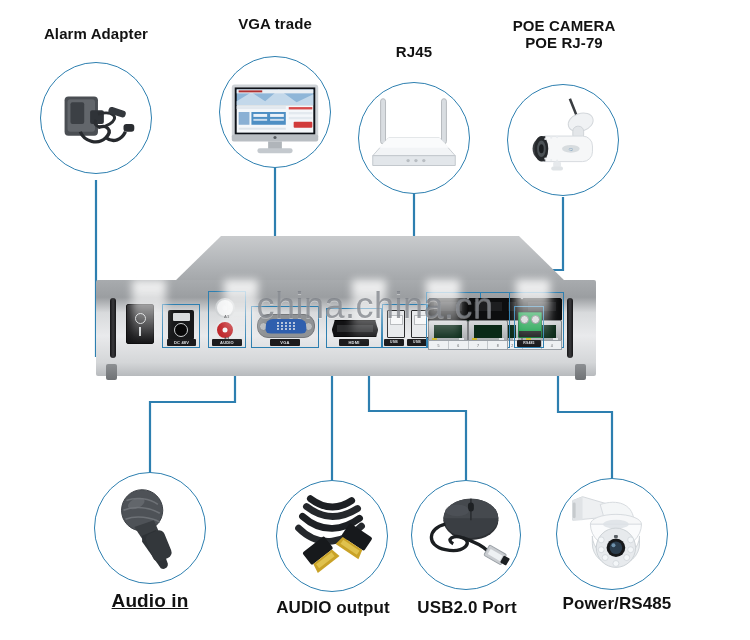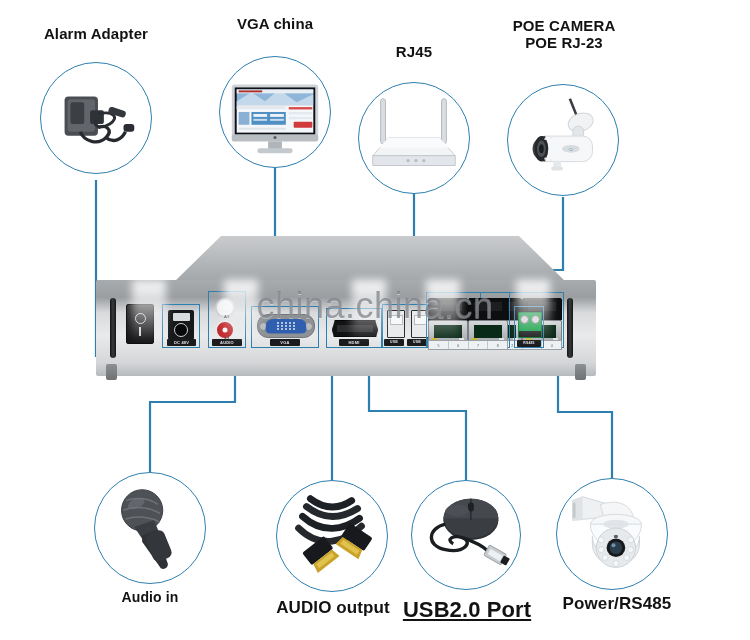--- a/index.html
+++ b/index.html
@@ -420,21 +420,21 @@
           <path d="M40 70 C44 80, 58 84, 66 76 C74 68, 66 62, 58 66" fill="none" stroke="#26292d" stroke-width="3.4"></path>
           <path d="M66 76 C74 82, 82 78, 86 70" fill="none" stroke="#26292d" stroke-width="3.4"></path>
           <rect x="70" y="44" width="18" height="7" rx="3" transform="rotate(18 70 44)" fill="#34383d"></rect>
           <rect x="84" y="62" width="11" height="8" rx="3" fill="#2a2d31"></rect>
         </g>
       </svg>
     </div>
   </div>
 
   <div class="node">
-    <div class="caption" style="left:200px;top:16px;width:150px;">VGA china</div>
+    <div class="caption" style="left:200px;top:16px;width:150px;">VGA trade</div>
     <div class="bubble" style="left:219px;top:56px;width:112px;height:112px;">
       <svg class="art" viewBox="0 0 112 112">
         <rect x="12" y="28" width="88" height="56" rx="3" fill="#cfd3d7"></rect>
         <rect x="15" y="31" width="82" height="48" fill="#0d1117"></rect>
         <rect x="17" y="33" width="78" height="16" fill="#8fb6d8"></rect>
         <path d="M17 45 L32 36 L46 45 L60 33 L78 46 L95 38 L95 49 L17 49 Z" fill="#c3d8ea"></path>
         <rect x="17" y="33" width="78" height="4" fill="#e9eef3"></rect>
         <rect x="19" y="34" width="24" height="2" fill="#b03030"></rect>
         <rect x="17" y="49" width="78" height="28" fill="#f4f7fa"></rect>
         <rect x="17" y="50" width="50" height="3" fill="#e2e8ee"></rect>
@@ -468,21 +468,21 @@
         <path d="M30 56 L82 56 L92 66 L20 66 Z" fill="#fafbfc"></path>
         <circle cx="50" cy="79" r="1.7" fill="#b8bdc2"></circle>
         <circle cx="58" cy="79" r="1.7" fill="#b8bdc2"></circle>
         <circle cx="66" cy="79" r="1.7" fill="#b8bdc2"></circle>
       </svg>
     </div>
   </div>
 
   <div class="node">
     <div class="caption" style="left:488px;top:18px;width:152px;">POE CAMERA
-POE RJ-23</div>
+POE RJ-79</div>
     <div class="bubble" style="left:507px;top:84px;width:112px;height:112px;">
       <svg class="art" viewBox="0 0 112 112">
         <path d="M63 14 L71 34" stroke="#3a3d41" stroke-width="2.6" fill="none"></path>
         <ellipse cx="74" cy="38" rx="13" ry="9" transform="rotate(-18 74 38)" fill="#f0f2f4" stroke="#d3d7db" stroke-width="1"></ellipse>
         <rect x="66" y="42" width="11" height="14" rx="5" fill="#e3e6e9" stroke="#cfd3d7" stroke-width="1"></rect>
         <rect x="28" y="52" width="58" height="26" rx="10" fill="#f6f7f8" stroke="#d6dадe" stroke-width="1"></rect>
         <rect x="28" y="52" width="58" height="26" rx="10" fill="#f6f7f8" stroke="#d6dade" stroke-width="1"></rect>
         <path d="M38 52 A13 13 0 0 0 38 78 Z" fill="#3c3f43"></path>
         <ellipse cx="34" cy="65" rx="7" ry="13" fill="#26292c"></ellipse>
         <ellipse cx="34" cy="65" rx="4.4" ry="8.4" fill="#4c5256"></ellipse>
@@ -510,21 +510,21 @@
         <circle cx="48" cy="38" r="21" fill="none" stroke="#3c4045" stroke-width="1"></circle>
         <path d="M32 28 C42 24, 56 26, 64 32" stroke="#6d7176" stroke-width="1.6" fill="none"></path>
         <path d="M29 38 C40 33, 56 35, 66 41" stroke="#6d7176" stroke-width="1.6" fill="none"></path>
         <path d="M31 47 C42 43, 57 45, 66 50" stroke="#6d7176" stroke-width="1.6" fill="none"></path>
         <ellipse cx="42" cy="31" rx="9" ry="5" transform="rotate(-25 42 31)" fill="#73777c" opacity=".55"></ellipse>
         <path d="M40 55 L60 48 L66 62 L50 70 Z" fill="#3a3e42"></path>
         <path d="M48 64 L62 58 L74 92 C75 96, 71 99, 67 97 L48 70 Z" fill="#2e3236"></path>
         <rect x="50" y="64" width="20" height="30" rx="6" transform="rotate(-22 50 64)" fill="#33373b"></rect>
       </svg>
     </div>
-    <div class="caption" style="left:78px;top:590px;width:144px;font-size:14px;">Audio in</div>
+    <div class="caption" style="left:78px;top:590px;width:144px;font-size:19px;text-decoration:underline;">Audio in</div>
   </div>
 
   <div class="node">
     <div class="bubble" style="left:276px;top:480px;width:112px;height:112px;">
       <svg class="art" viewBox="0 0 112 112">
         <path d="M34 18 C50 30, 64 28, 76 20" stroke="#1d2024" stroke-width="7" fill="none" stroke-linecap="round"></path>
         <path d="M30 26 C48 40, 66 38, 82 28" stroke="#25282c" stroke-width="7" fill="none" stroke-linecap="round"></path>
         <path d="M26 36 C46 54, 68 50, 84 38" stroke="#1d2024" stroke-width="7" fill="none" stroke-linecap="round"></path>
         <path d="M22 48 C44 70, 70 62, 86 46" stroke="#25282c" stroke-width="7" fill="none" stroke-linecap="round"></path>
         <g transform="rotate(34 78 62)">
@@ -553,21 +553,21 @@
         <ellipse cx="46" cy="30" rx="12" ry="6" fill="#53585d" opacity=".5"></ellipse>
         <path d="M34 44 C16 48, 14 66, 34 70 C54 74, 62 62, 52 58 C42 54, 34 60, 42 64" fill="none" stroke="#1b1e21" stroke-width="3.4"></path>
         <path d="M52 58 C64 62, 72 66, 78 72" fill="none" stroke="#1b1e21" stroke-width="3.4"></path>
         <g transform="rotate(30 82 76)">
           <rect x="74" y="68" width="20" height="12" rx="1.5" fill="#c9ccd0" stroke="#9aa0a6" stroke-width="1"></rect>
           <rect x="77" y="71" width="14" height="6" fill="#eef1f3"></rect>
           <rect x="92" y="70" width="7" height="8" rx="1" fill="#1b1e21"></rect>
         </g>
       </svg>
     </div>
-    <div class="caption" style="left:398px;top:598px;width:138px;font-size:22px;text-decoration:underline;">USB2.0 Port</div>
+    <div class="caption" style="left:398px;top:598px;width:138px;font-size:17px;">USB2.0 Port</div>
   </div>
 
   <div class="node">
     <div class="bubble" style="left:556px;top:478px;width:112px;height:112px;">
       <svg class="art" viewBox="0 0 112 112">
         <path d="M16 42 L16 22 L26 18 L60 28 L60 38 Z" fill="#eef0f2" stroke="#d3d7db" stroke-width="1"></path>
         <path d="M16 22 L26 18 L26 42 L16 42 Z" fill="#e0e3e6"></path>
         <rect x="16" y="24" width="3" height="16" rx="1.5" fill="#c6cacd"></rect>
         <path d="M44 26 C62 20, 76 26, 78 40 L48 40 Z" fill="#f4f6f7" stroke="#d6dade" stroke-width="1"></path>
         <ellipse cx="60" cy="46" rx="26" ry="10" fill="#f6f7f8" stroke="#d6dade" stroke-width="1"></ellipse>

